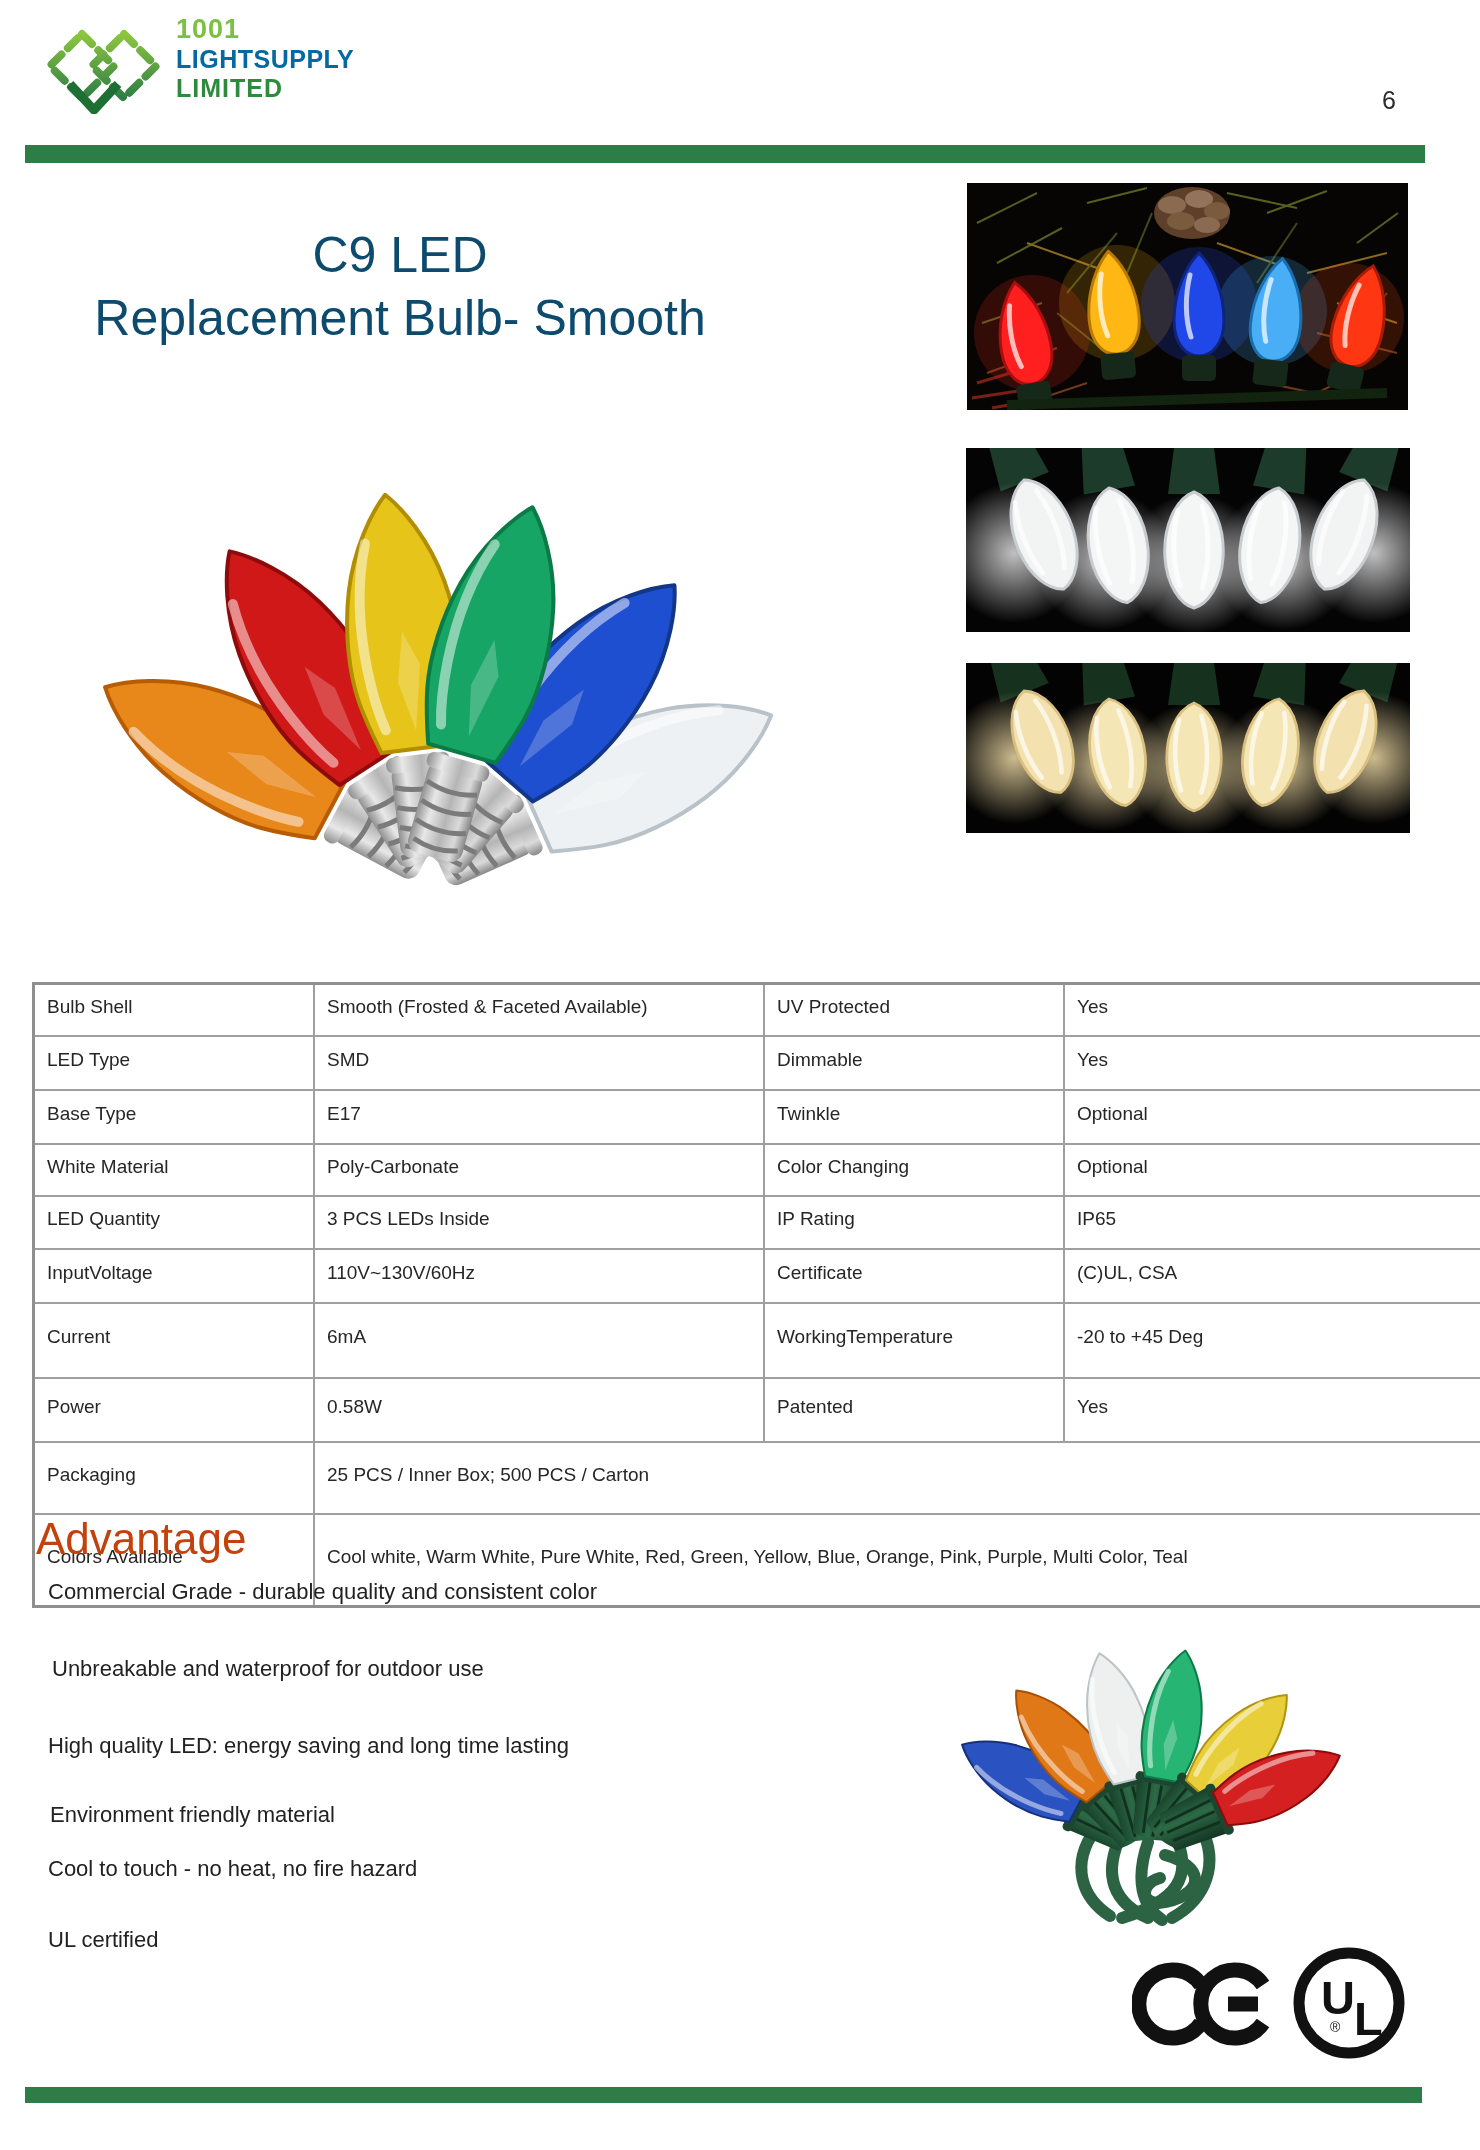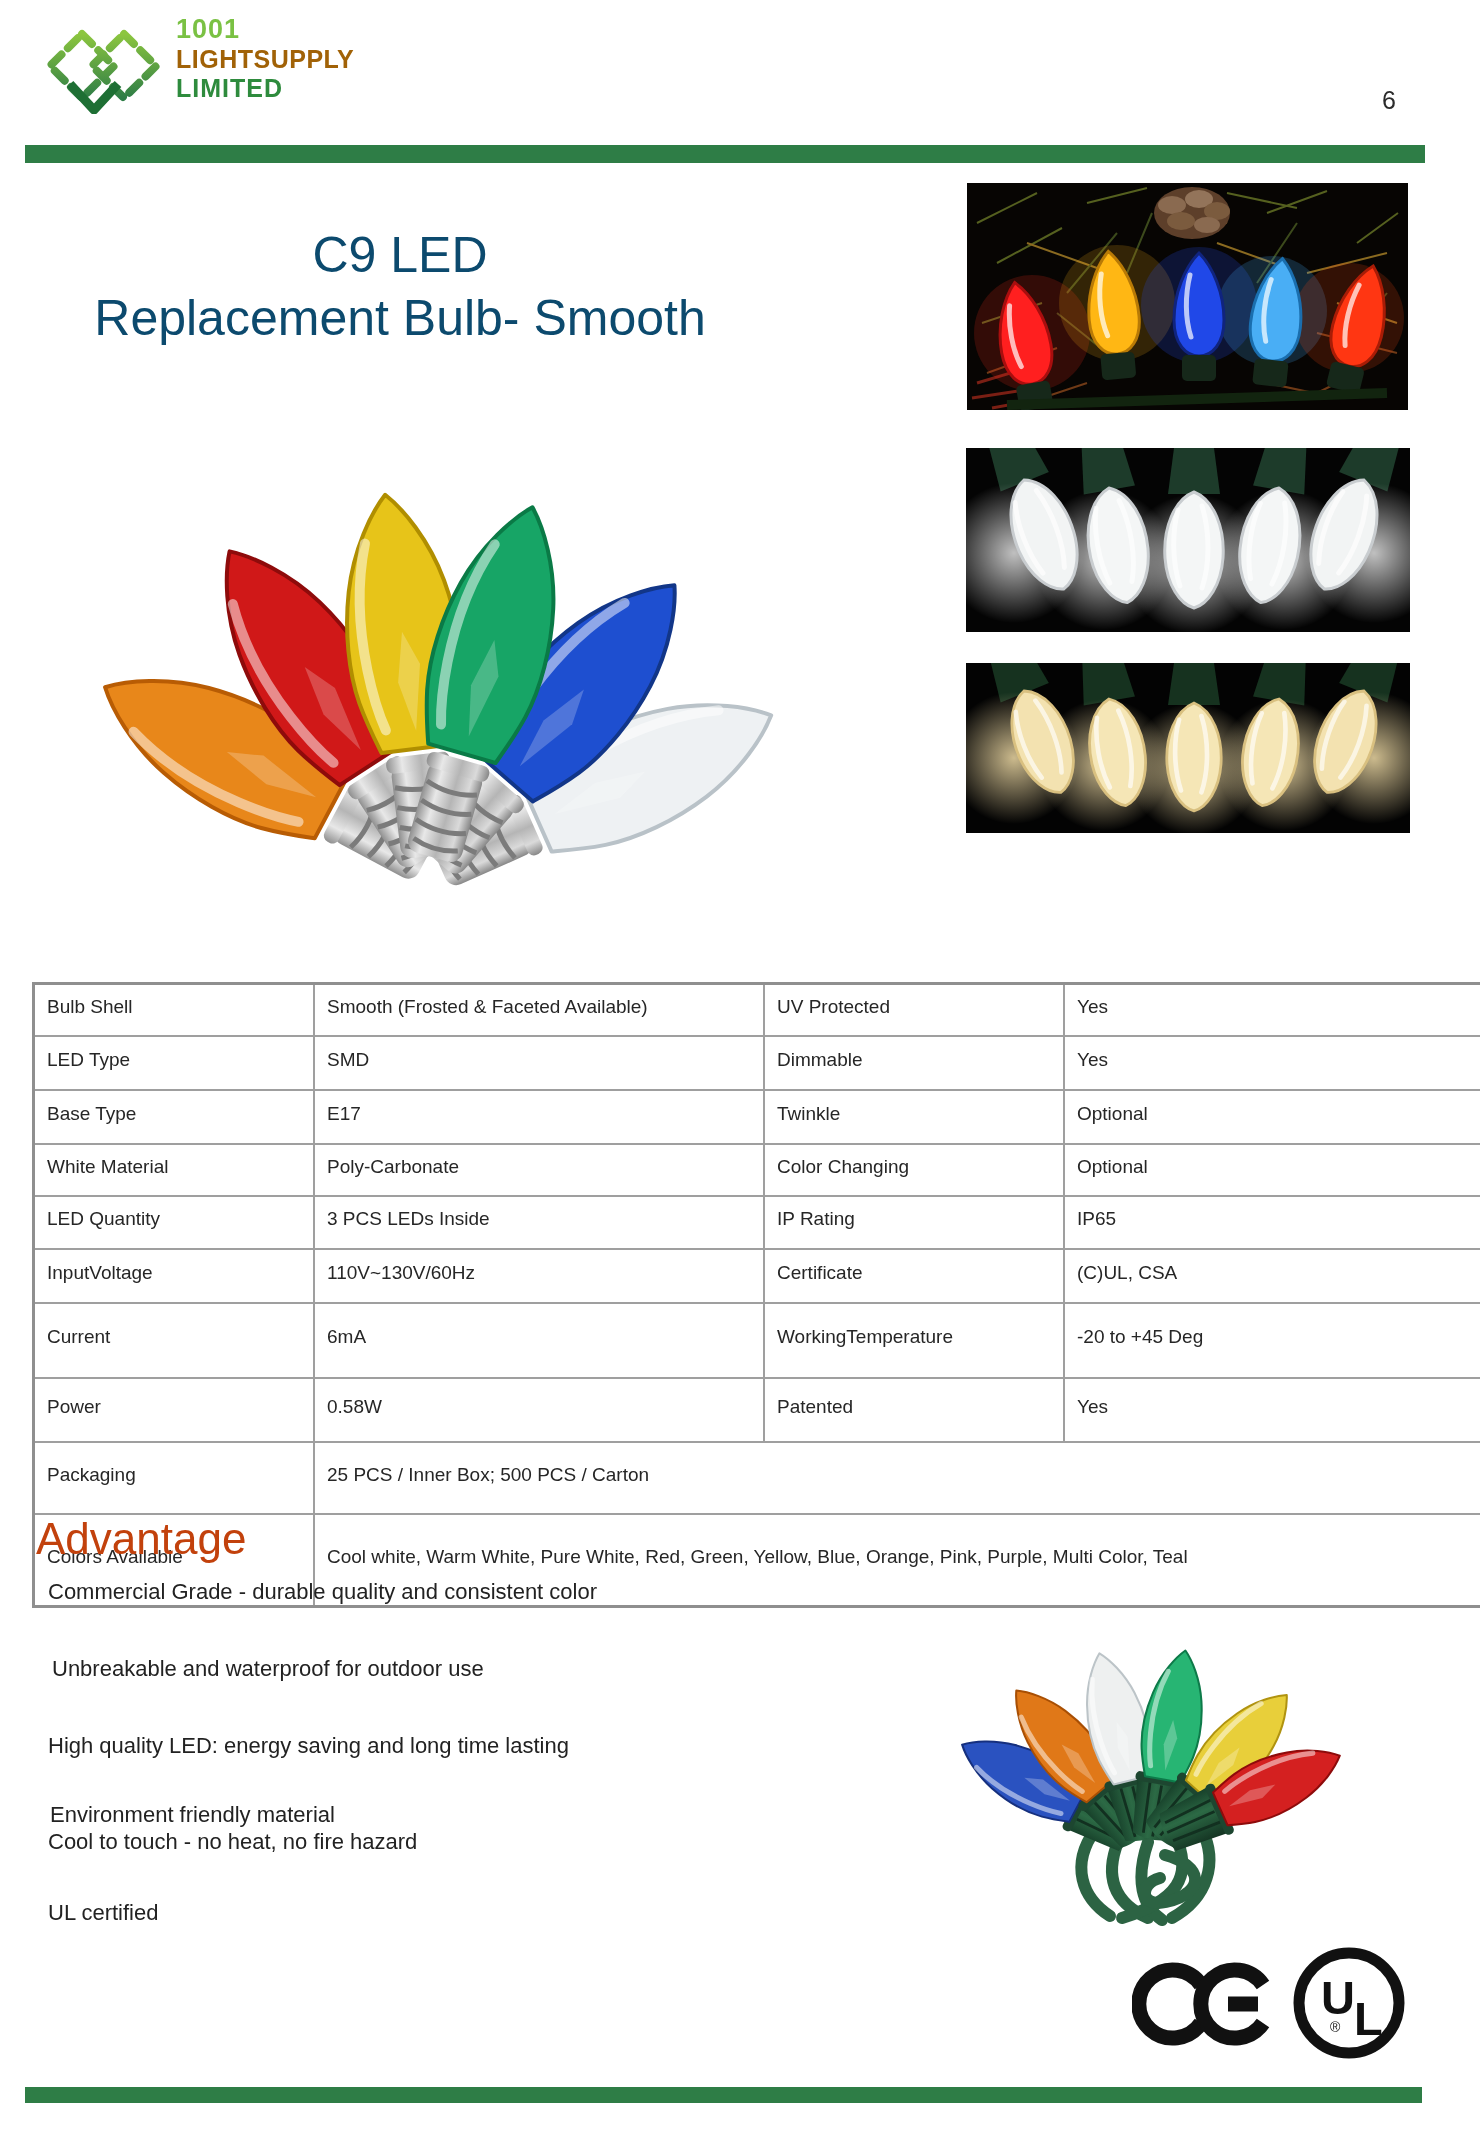--- a/index.html
+++ b/index.html
@@ -3,21 +3,21 @@
 <meta charset="utf-8">
 <style>
   html,body{margin:0;padding:0;background:#ffffff;}
   body{font-family:"Liberation Sans", sans-serif; color:#1f1f1f;}
   .page{position:relative;width:1480px;height:2150px;background:#fff;overflow:hidden;}
 
   
   .logo-icon{position:absolute;left:30px;top:16px;}
   .logo-text{position:absolute;left:176px;top:16px;line-height:1;}
   .logo-l1{font-size:27px;font-weight:bold;color:#7ac143;letter-spacing:1px;}
-  .logo-l2{font-size:25px;font-weight:bold;color:#a16207;letter-spacing:.5px;margin-top:4px;}
+  .logo-l2{font-size:25px;font-weight:bold;color:#0369a1;letter-spacing:.5px;margin-top:4px;}
   .logo-l3{font-size:25px;font-weight:bold;color:#2e8b3d;letter-spacing:1px;margin-top:4px;}
   .page-num{position:absolute;left:1382px;top:86px;font-size:25px;color:#2b2b2b;}
   .bar-top{position:absolute;left:25px;top:145px;width:1400px;height:18px;background:#2e7d46;}
   .bar-bottom{position:absolute;left:25px;top:2087px;width:1397px;height:16px;background:#2e7d46;}
 
   
   .title{position:absolute;left:50px;top:224px;width:700px;text-align:center;
          font-size:50px;line-height:63px;color:#0c4a6e;}
 
   
@@ -38,21 +38,21 @@
   tr.r9 td{height:59px;} tr.r10 td{height:79px;}
   tr.r10 td.val{line-height:27px;}
 
   
   .adv-head{position:absolute;left:36px;top:1514px;font-size:44px;color:#c2410c;}
   .adv-list{position:absolute;left:48px;top:1578px;width:620px;margin:0;padding:0;list-style:none;}
   .adv-list li{font-size:22px;line-height:27px;color:#222;}
   .adv-list li:nth-child(1){margin-bottom:50px;}
   .adv-list li:nth-child(2){margin-bottom:50px;margin-left:4px;}
   .adv-list li:nth-child(3){margin-bottom:42px;}
-  .adv-list li:nth-child(4){margin-left:2px;}
+  .adv-list li:nth-child(4){margin-bottom:27px;margin-left:2px;}
   .adv-list li:nth-child(5){margin-bottom:44px;}
 
   .ce-mark{position:absolute;left:1132px;top:1958px;}
   .ul-mark{position:absolute;left:1288px;top:1942px;}
 </style>
 </head>
 <body>
 
 <div class="page">
 

